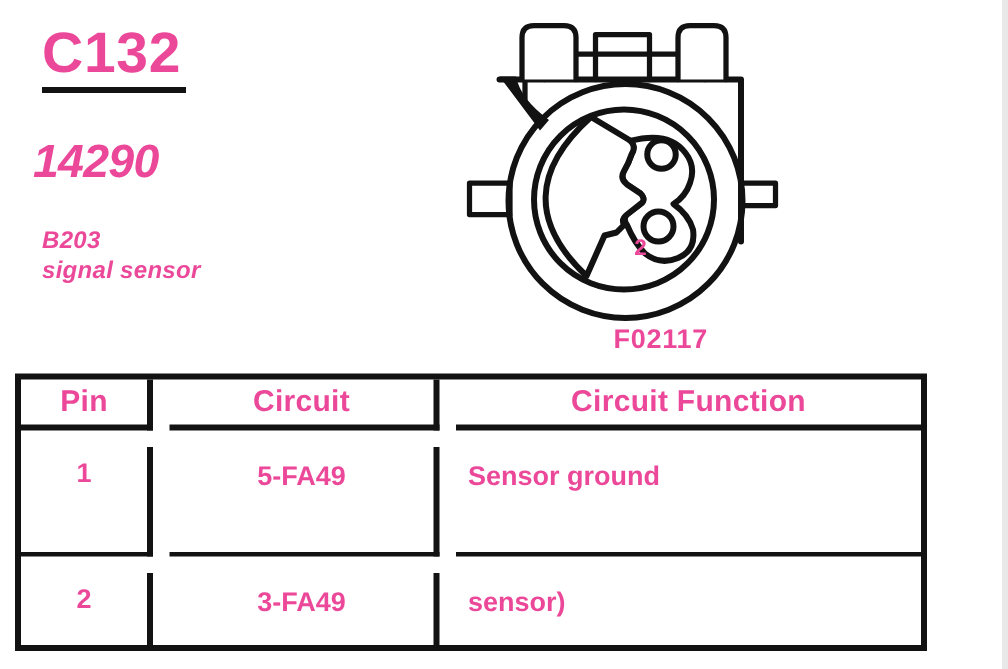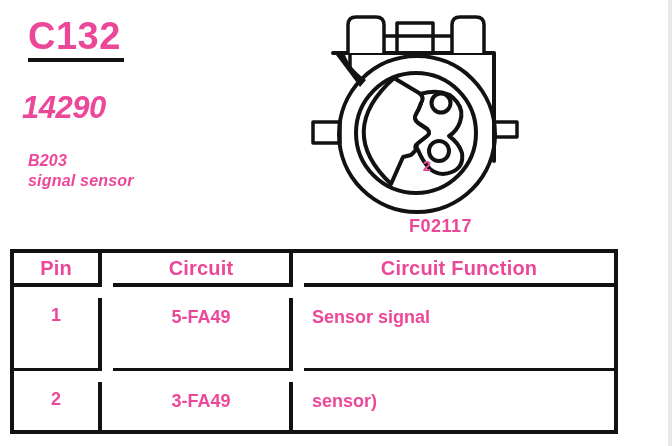--- a/index.html
+++ b/index.html
@@ -134,21 +134,21 @@
 
     <div class="cell th b-right b-bottom">Pin</div>
     <div class="cell th b-right b-bottom">Circuit</div>
     <div class="cell th b-bottom">Circuit Function</div>
 
     <div class="cell pin-cell b-right b-bottom-thin">1</div>
     <div class="cell circuit-cell b-right b-bottom-thin">
       <div>5-FA49</div>
     </div>
     <div class="cell func-cell b-bottom-thin">
-      <div>Sensor signal</div>
+      <div>Sensor ground</div>
     </div>
 
     <div class="cell pin-cell b-right">2</div>
     <div class="cell circuit-cell b-right">
       <div>3-FA49</div>
     </div>
     <div class="cell func-cell">
       <div>sensor)</div>
     </div>
   </div>

